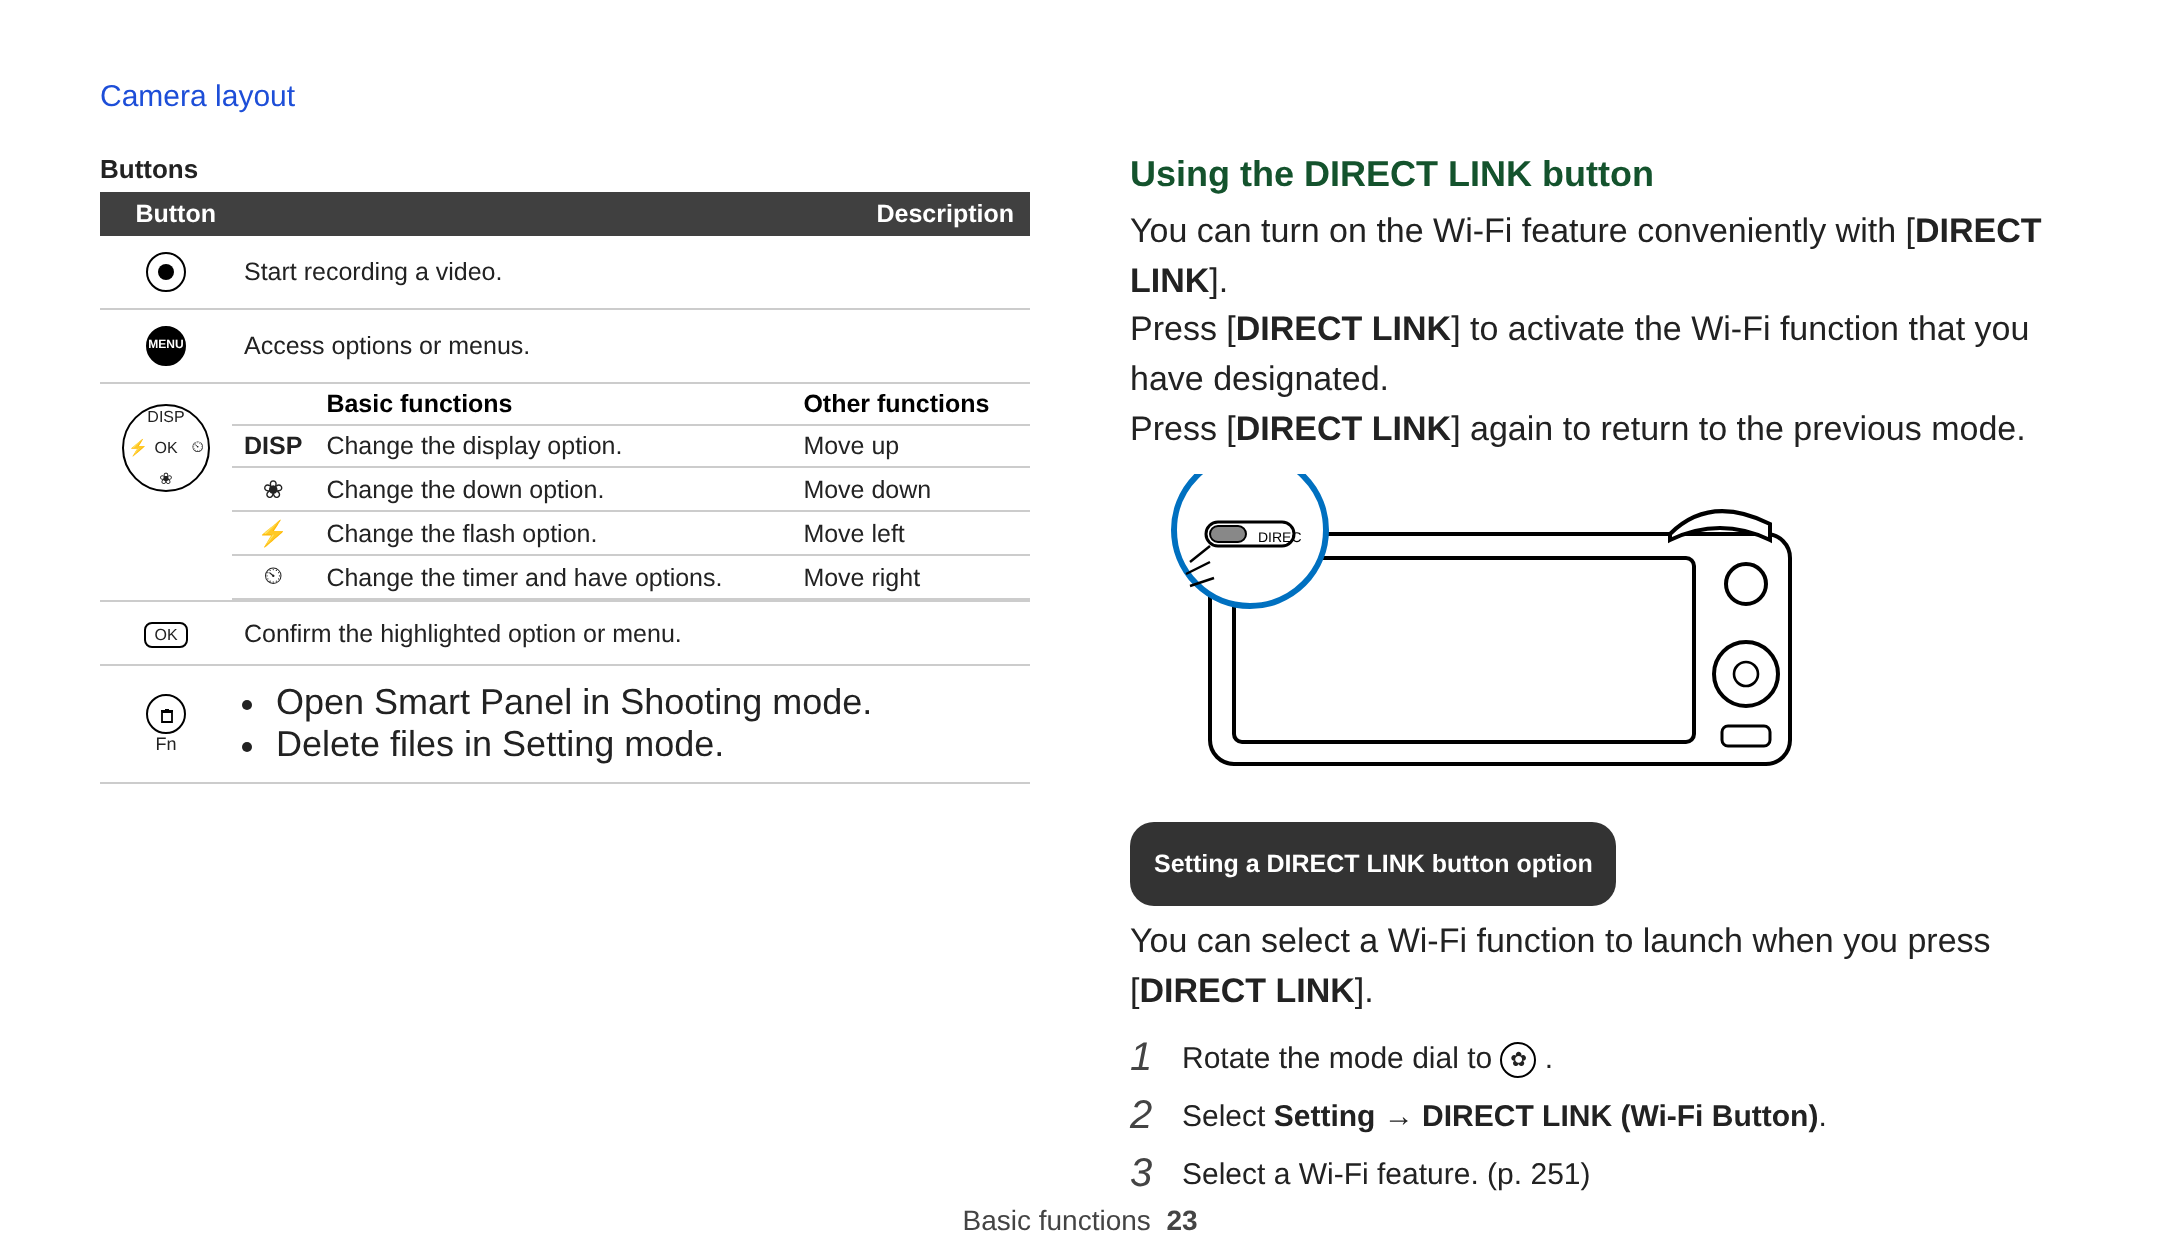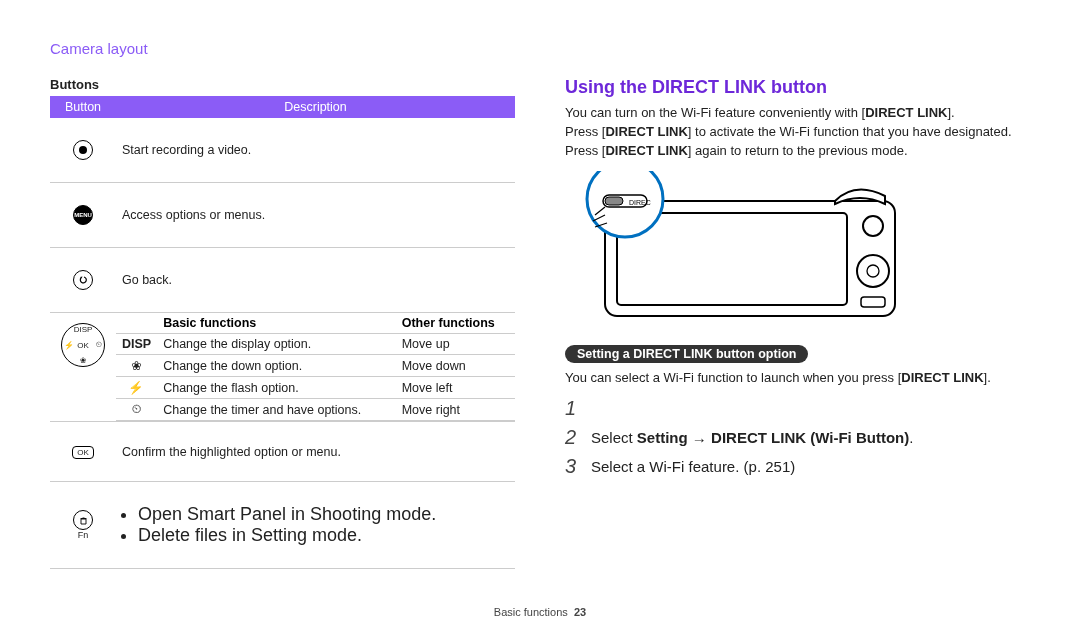--- a/index.html
+++ b/index.html
@@ -9,48 +9,48 @@
     color: #222;
     background: #fff;
     width: 1080px;
     height: 630px;
     box-sizing: border-box;
     padding: 40px 50px 20px 50px;
     position: relative;
   }
   .header {
     font-size: 15px;
-    color: #8b5cf6;
+    color: #1d4ed8;
     margin-bottom: 20px;
   }
   .columns {
     display: flex;
     gap: 50px;
   }
   .col {
     flex: 1;
   }
   .section-label {
     font-weight: bold;
     margin-bottom: 4px;
   }
   table.buttons-table {
     border-collapse: collapse;
     width: 100%;
   }
   .buttons-table th {
-    background: #8b5cf6;
+    background: #404040;
     color: #fff;
-    text-align: center;
-    font-weight: normal;
+    text-align: right;
+    font-weight: bold;
     padding: 4px 8px;
     font-size: 12.5px;
   }
   .buttons-table td {
-    padding: 22px 6px;
+    padding: 8px 6px;
     vertical-align: middle;
     border-bottom: 1px solid #ccc;
     font-size: 12.5px;
   }
   .icon-cell {
     width: 50px;
     text-align: center;
   }
   .icon-outline {
     width: 18px;
@@ -79,36 +79,36 @@
     border-bottom: 1px solid #ccc;
   }
   .inner-table td:first-child { width: 20px; text-align: center; }
   .bullet-list {
     margin: 0;
     padding-left: 16px;
     font-size: 18px;
   }
   .bullet-list li { list-style-type: disc; }
   .right-title {
-    color: #6d28d9;
+    color: #14532d;
     font-size: 18px;
     font-weight: bold;
     margin-bottom: 6px;
   }
   .paragraph {
-    font-size: 13px;
+    font-size: 17px;
     line-height: 1.45;
     margin-bottom: 10px;
   }
   .pill {
     display: inline-block;
     background: #333;
     color: #fff;
     border-radius: 12px;
-    padding: 2px 12px;
+    padding: 14px 12px;
     font-weight: bold;
     font-size: 12.5px;
     margin-bottom: 6px;
   }
   .steps {
     margin-top: 10px;
   }
   .step {
     display: flex;
     align-items: center;
@@ -121,21 +121,21 @@
     font-size: 20px;
     width: 16px;
     color: #444;
   }
   .footer {
     position: absolute;
     bottom: 12px;
     left: 0;
     width: 100%;
     text-align: center;
-    font-size: 11px;
+    font-size: 14px;
     color: #444;
   }
   .footer b { font-weight: bold; }
   .camera-illust {
     width: 350px;
     height: 160px;
     position: relative;
     margin-bottom: 14px;
   }
   .nav-wheel {
@@ -179,31 +179,20 @@
         <td>Start recording a video.</td>
       </tr>
 
       <tr>
         <td class="icon-cell">
           <span class="icon-outline" style="background:#000;color:#fff;font-size:6px;font-weight:bold;">MENU</span>
         </td>
         <td>Access options or menus.</td>
       </tr>
 
-      <tr>
-        <td class="icon-cell">
-          <span class="icon-outline">
-            <svg width="10" height="10" viewBox="0 0 10 10">
-                  <path d="M6 2 A3 3 0 1 1 3 3" fill="none" stroke="#000" stroke-width="1.2"></path>
-                  <path d="M2 2 L3.5 3.5 L4.5 1.5 Z" fill="#000"></path>
-                </svg>
-          </span>
-        </td>
-        <td>Go back.</td>
-      </tr>
 
       <tr>
         <td class="icon-cell" style="vertical-align:top;padding-top:10px;">
           <span class="nav-wheel">
             <span class="t">DISP</span>
             <span class="b">❀</span>
             <span class="l">⚡</span>
             <span class="r">⏲</span>
             <span class="c">OK</span>
           </span>
@@ -302,20 +291,24 @@
     </div>
 
     <div class="pill">Setting a DIRECT LINK button option</div>
     <div class="paragraph">
       <span>You can select a Wi-Fi function to launch when you press [</span><b>DIRECT LINK</b><span>].</span>
     </div>
 
     <div class="steps">
       <div class="step">
         <span class="step-num">1</span>
+        <span>
+          <span>Rotate the mode dial to </span>
+          <span class="cog-icon">✿</span> .
+        </span>
       </div>
       <div class="step">
         <span class="step-num">2</span>
         <span>
           <span>Select </span><b>Setting</b><span> → </span><b>DIRECT LINK (Wi-Fi Button)</b><span>.</span>
         </span>
       </div>
       <div class="step">
         <span class="step-num">3</span>
         <span>Select a Wi-Fi feature. (p. 251)</span>

